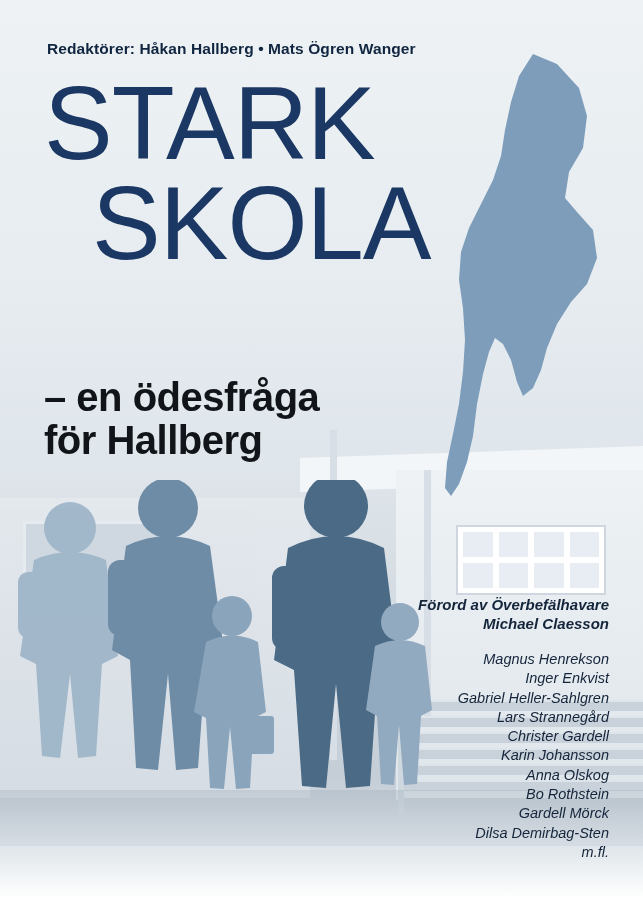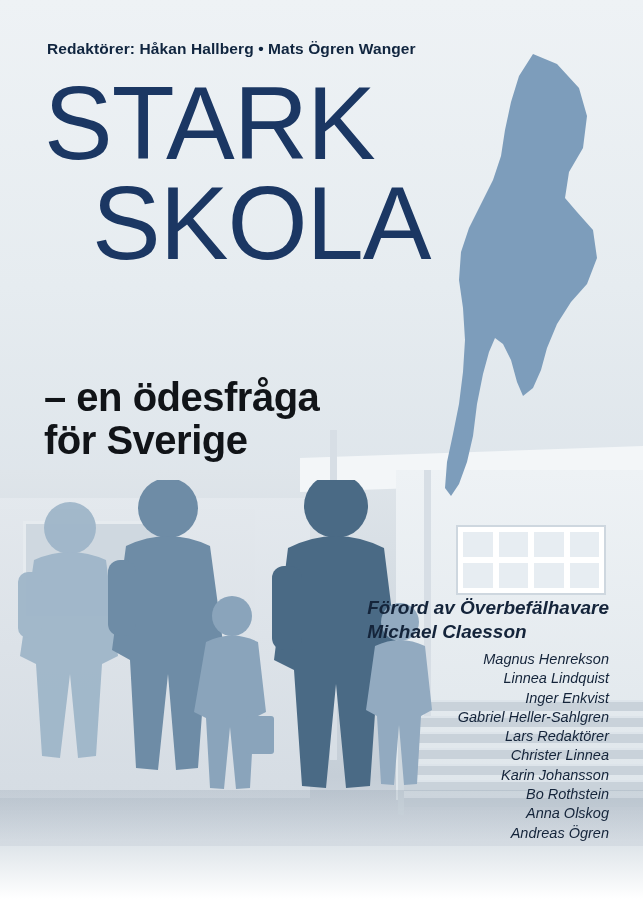--- a/index.html
+++ b/index.html
@@ -152,23 +152,24 @@
     font-size: 40px;
     line-height: 1.07;
     letter-spacing: -.5px;
   }
   .subtitle .l2 { display: block; }
 
   .foreword {
     position: absolute;
     right: 34px;
     top: 596px;
+    text-align: right;
     font-style: italic;
     font-weight: bold;
-    font-size: 19px;
+    font-size: 15px;
     line-height: 1.25;
     color: #14243a;
   }
   .contributors {
     position: absolute;
     right: 34px;
     top: 650px;
     text-align: right;
     font-style: italic;
     font-size: 14.5px;
@@ -260,34 +261,35 @@
 
   <div class="editors">Redaktörer: Håkan Hallberg • Mats Ögren Wanger</div>
 
   <div class="title-main">
     <span>STARK</span>
     <span class="line2">SKOLA</span>
   </div>
 
   <div class="subtitle">
     <span>– en ödesfråga</span>
-    <span class="l2">för Sverige</span>
+    <span class="l2">för Hallberg</span>
   </div>
 
   <div class="foreword">
     <div>Förord av Överbefälhavare</div>
     <div>Michael Claesson</div>
   </div>
 
   <div class="contributors">
     <div>Magnus Henrekson</div>
-    <div>Linnea Lindquist</div>
     <div>Inger Enkvist</div>
     <div>Gabriel Heller-Sahlgren</div>
-    <div>Lars Redaktörer</div>
-    <div>Christer Linnea</div>
+    <div>Lars Strannegård</div>
+    <div>Christer Gardell</div>
     <div>Karin Johansson</div>
+    <div>Anna Olskog</div>
     <div>Bo Rothstein</div>
-    <div>Anna Olskog</div>
-    <div>Andreas Ögren</div>
+    <div>Gardell Mörck</div>
+    <div>Dilsa Demirbag-Sten</div>
+    <div>m.fl.</div>
   </div>
 
 </div>
 
 </body></html>

